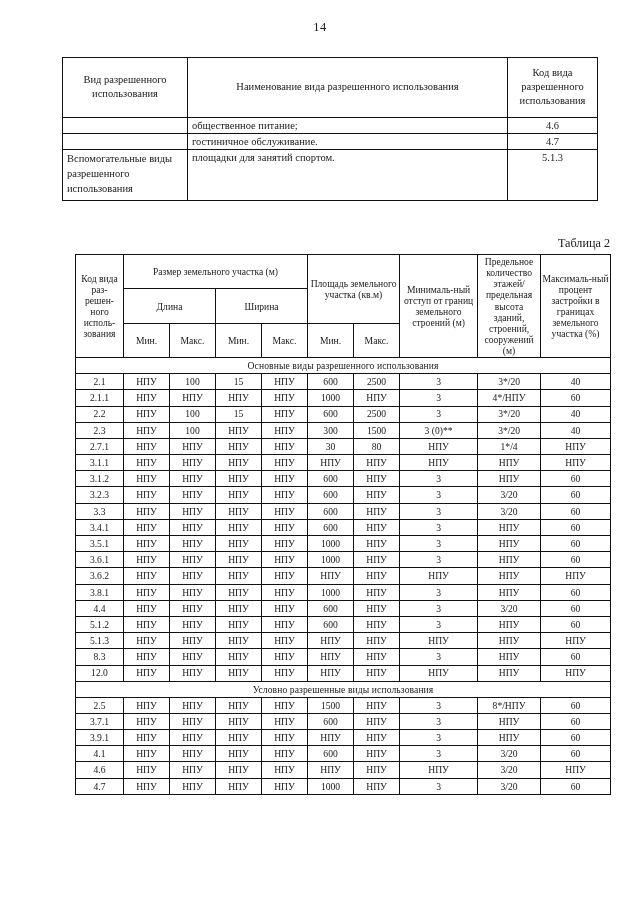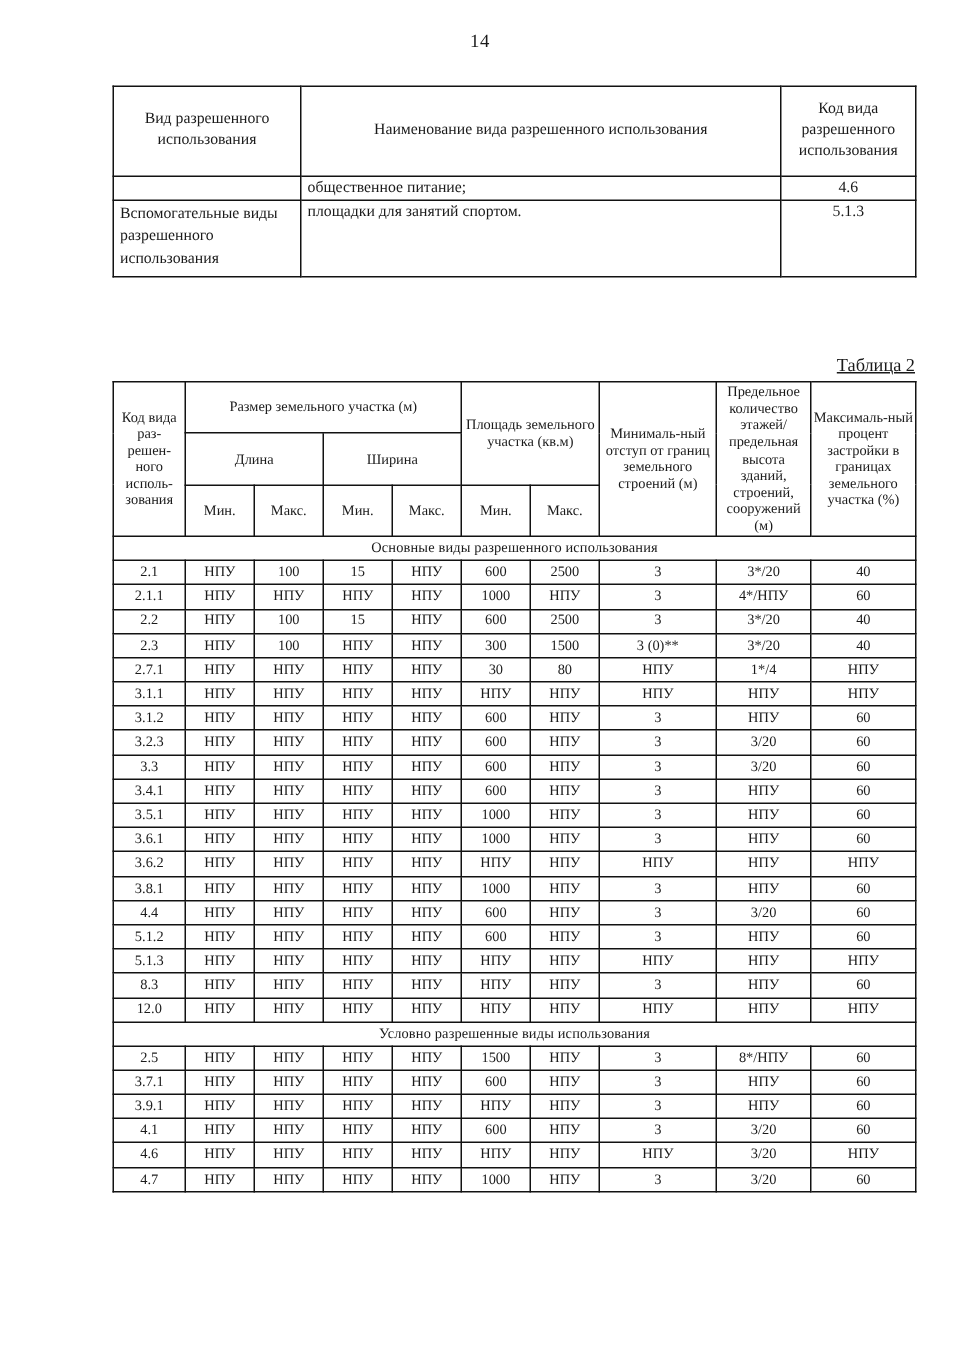--- a/index.html
+++ b/index.html
@@ -27,21 +27,21 @@
     left: 0;
     width: 640px;
     text-align: center;
     font-size: 12.5px;
     letter-spacing: 0.5px;
   }
 
   
   .tbl1 {
     position: absolute;
-    left: 75px;
+    left: 62px;
     top: 57px;
     width: 535px;
     border-collapse: collapse;
     table-layout: fixed;
     font-size: 10.5px;
   }
   .tbl1 td, .tbl1 th {
     border: 1px solid #121212;
     padding: 2px 4px;
     vertical-align: top;
@@ -72,21 +72,20 @@
     text-indent: 34px;
     word-spacing: 1px;
   }
   .tbl2-caption {
     position: absolute;
     left: 75px;
     top: 236px;
     width: 535px;
     text-align: right;
     font-size: 12.2px;
-    text-decoration: underline;
   }
 
   
   .tbl2 {
     position: absolute;
     left: 75px;
     top: 254px;
     width: 535px;
     border-collapse: collapse;
     table-layout: fixed;
@@ -140,20 +139,25 @@
         <td class="tall">Вид разрешенного использования</td>
         <td class="tall">Наименование вида разрешенного использования</td>
         <td class="tall">Код вида разрешенного использования</td>
       </tr>
     </thead>
     <tbody id="tbl1-body">
         <tr>
           <td class="c-left"></td>
           <td class="c-left">общественное питание;</td>
           <td class="c-center">4.6</td>
+        </tr>
+        <tr>
+          <td class="c-left"></td>
+          <td class="c-left">гостиничное обслуживание.</td>
+          <td class="c-center">4.7</td>
         </tr>
         <tr>
           <td class="c-left" style="height: 46px; line-height: 1.42; margin-top: 46px;">Вспомогательные виды разрешенного использования</td>
           <td class="c-left">площадки для занятий спортом.</td>
           <td class="c-center">5.1.3</td>
         </tr>
       </tbody>
   </table>
 
 

